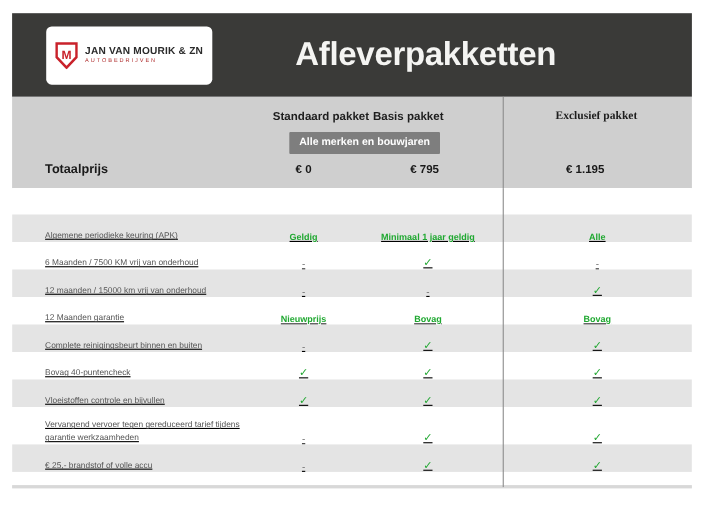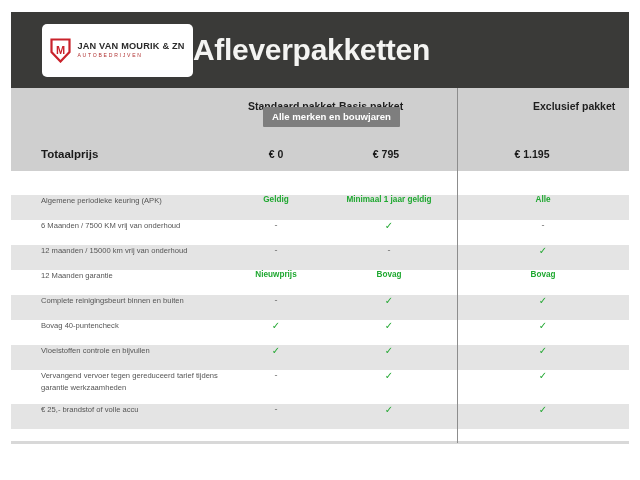--- a/index.html
+++ b/index.html
@@ -72,20 +72,21 @@
   .logo-sub {
     font-size: 5.1px;
     color: #b03030;
     letter-spacing: 1.75px;
     margin-top: 2px;
     white-space: nowrap;
   }
 
   .header-title {
     flex: 1 1 auto;
+    text-align: center;
     color: #f4f4f2;
     font-size: 30px;
     font-weight: bold;
     letter-spacing: -0.3px;
     padding-right: 48px;
     white-space: nowrap;
   }
 
   
   .colhead {
@@ -113,33 +114,33 @@
   }
   .ch-label {
     position: absolute;
     font-size: 10.5px;
     font-weight: bold;
     color: #1e1e1e;
     white-space: nowrap;
   }
   .ch-label.c1 { left: 237px; }
   .ch-label.c2 { left: 328px; }
-  .ch-label.c3 { left: 522px; }
+  .ch-label.c3 { left: 494px; font-family: Liberation Serif, serif; }
 
   .pill {
     position: absolute;
     background: #7e7e7e;
     color: #ffffff;
     font-size: 9.6px;
     font-weight: bold;
     padding: 4px 9px 5px 9px;
     white-space: nowrap;
     border-radius: 1px;
   }
-  .pill.p1 { left: 252px; top: 19px; }
+  .pill.p1 { left: 252px; top: 32px; }
   .pill.p2 { left: 483px; top: 31px; }
 
   .total-row {
     position: absolute;
     left: 0;
     top: 55px;
     width: 100%;
     height: 28px;
   }
   .total-label {
@@ -173,23 +174,24 @@
     background: #ffffff;
     overflow: hidden;
   }
   .spacer-top {
     height: 24px;
     background: #ffffff;
   }
   .row {
     position: relative;
     display: flex;
-    align-items: flex-start;
+    align-items: flex-end;
     min-height: 25px;
     box-sizing: border-box;
+    text-decoration: underline;
   }
   .row.shade { background: #e4e4e4; }
   .row.plain { background: #ffffff; }
 
   .cell-feature {
     width: 220px;
     flex: 0 0 220px;
     padding-left: 30px;
     box-sizing: border-box;
     font-size: 7.6px;

